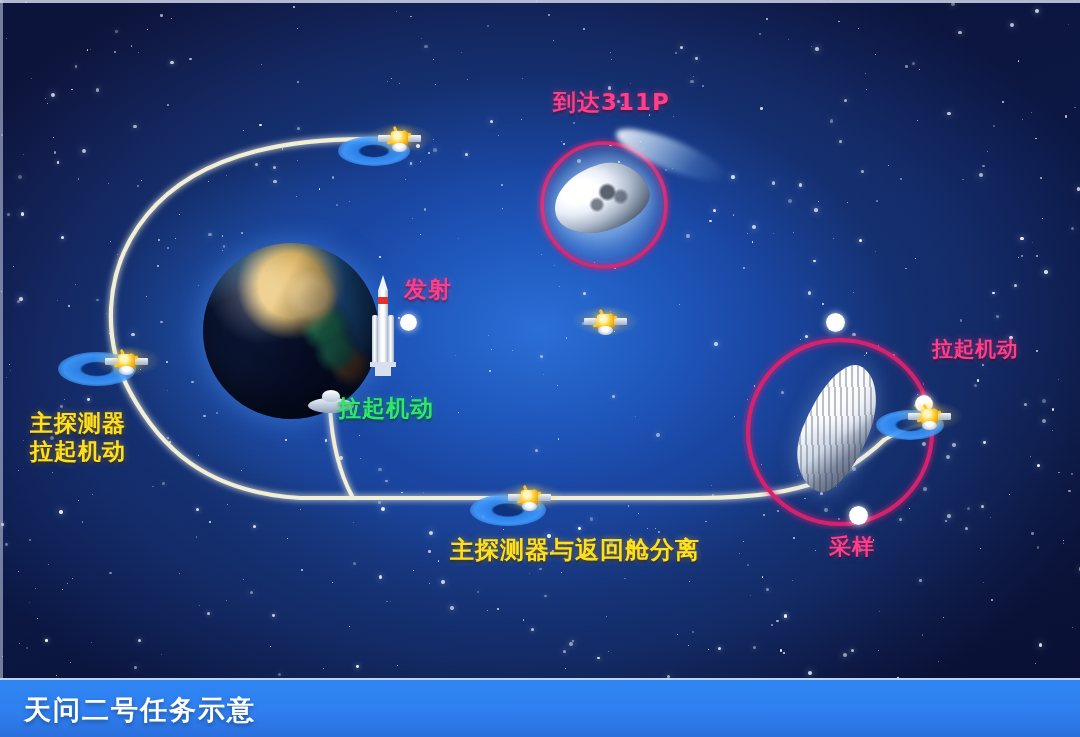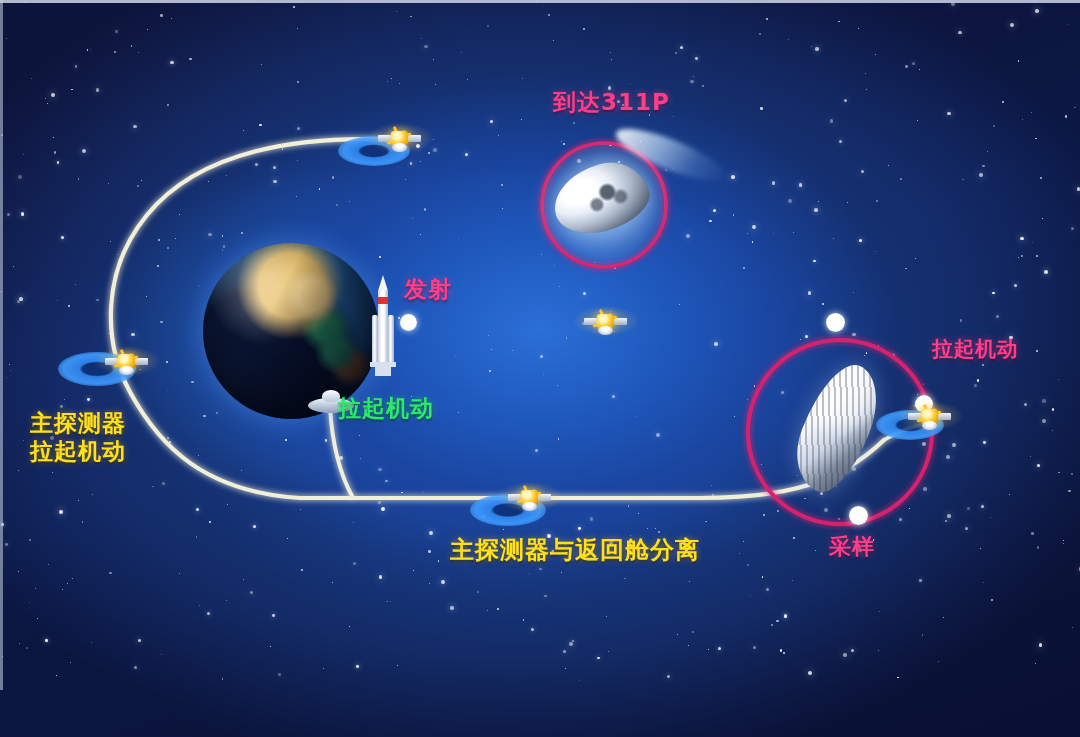--- a/index.html
+++ b/index.html
@@ -880,14 +880,17 @@
 
   <div class="label lab-pink" style="left:829px;top:534px;font-size:22px;letter-spacing:1px;">采样</div>
 
   <div class="label lab-green" style="left:338px;top:394px;font-size:23px;letter-spacing:1px;">拉起机动</div>
 
   <div class="label lab-yellow" style="left:30px;top:409px;font-size:23px;letter-spacing:1px;">主探测器
 拉起机动</div>
 
   <div class="label lab-yellow" style="left:450px;top:536px;font-size:24px;letter-spacing:1px;">主探测器与返回舱分离</div>
 
+  <div class="caption-bar">
+    <div class="caption-text">天问二号任务示意</div>
+  </div>
 
 </div>
 
 </body></html>

